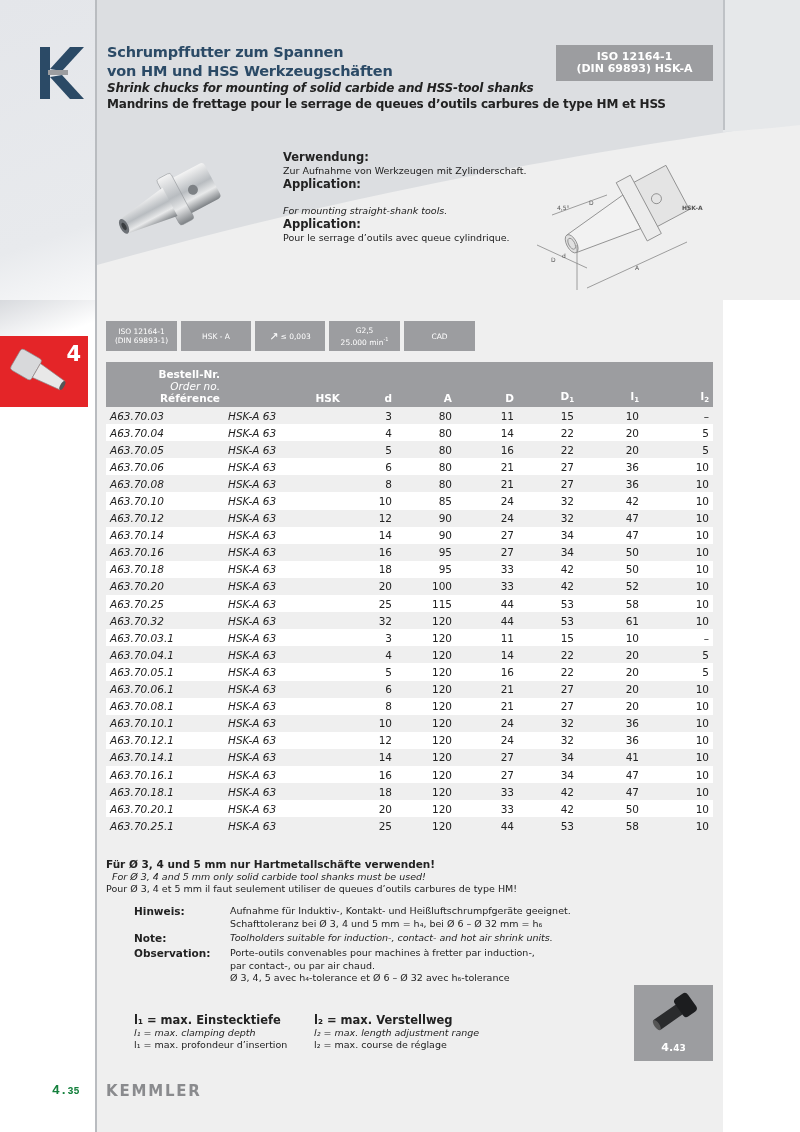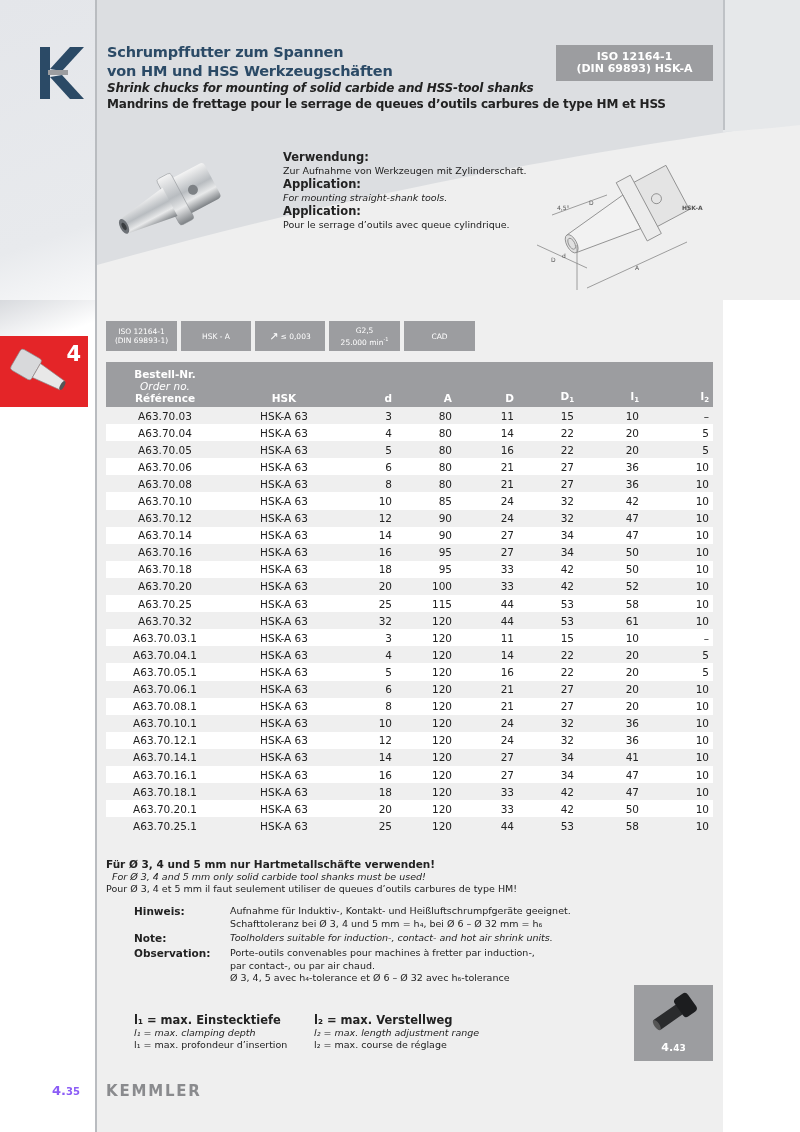--- a/index.html
+++ b/index.html
@@ -29,45 +29,45 @@
     color: #fff; font-weight: bold; font-size: 11px; text-align: center; line-height: 12px; padding-top: 6px; }
 
   
   .product-photo { position: absolute; left: 100px; top: 150px; width: 150px; height: 110px; }
   .drawing { position: absolute; left: 527px; top: 150px; width: 195px; height: 140px; }
 
   
   .usage { position: absolute; left: 283px; top: 150px; width: 250px; }
   .usage .h { font-weight: bold; font-size: 11.5px; color: #222; line-height: 14px; }
   .usage .t { font-size: 9.5px; color: #222; line-height: 13px; }
-  .usage .t.i { font-style: italic; }
+  .usage .t.i { font-style: italic; margin-top: 13px; }
 
   
   .chapter-tab { position: absolute; left: 0; top: 336px; width: 88px; height: 71px; background: #e42528; }
   .chapter-tab .num { position: absolute; right: 7px; top: 6px; color: #fff; font-weight: bold; font-size: 21px; font-family: "DejaVu Sans", sans-serif; }
   .chapter-tab svg { position: absolute; left: 6px; top: 6px; width: 66px; height: 60px; }
   .tab-shade { position: absolute; left: 0; top: 300px; width: 95px; height: 36px;
     background: linear-gradient(160deg, #d8dade 0%, #ffffff 80%); }
 
   
   .specs { position: absolute; left: 106px; top: 321px; display: flex; gap: 4px; }
   .spec { background: #9c9da0; color: #fff; font-size: 7.5px; text-align: center; height: 30px;
     display: flex; align-items: center; justify-content: center; line-height: 9px; }
   .spec sup { font-size: 5px; }
 
   
   .tbl { position: absolute; left: 106px; top: 362px; width: 607px; border-collapse: collapse; font-size: 10.5px; }
   .tbl thead th { background: #9c9da0; color: #fff; font-weight: bold; font-size: 10.5px; height: 45px;
     vertical-align: bottom; padding: 0 4px 3px 4px; text-align: right; }
-  .tbl thead th.l { text-align: center; }
+  .tbl thead th.l { text-align: right; }
   .tbl thead .hdr-stack { line-height: 12px; }
   .tbl thead .hdr-stack .it { font-style: italic; font-weight: normal; }
   .tbl thead .hdr-stack .b { font-weight: bold; }
   .tbl tbody td { height: 17.1px; padding: 0 4px; text-align: right; color: #222; }
-  .tbl tbody td.l { text-align: center; }
+  .tbl tbody td.l { text-align: left; font-style: italic; }
   .tbl tbody tr:nth-child(odd) td { background: #efefef; }
   .tbl tbody tr:nth-child(even) td { background: #ffffff; }
   sub { font-size: 7px; vertical-align: -2px; }
 
   
   .warn { position: absolute; left: 106px; top: 858px; width: 500px; font-size: 10px; line-height: 12.5px; }
   .warn .b { font-weight: bold; font-size: 10.5px; }
   .warn .i { font-style: italic; font-size: 9.5px; margin-left: 6px; }
   .warn .n { font-size: 9.5px; }
 
@@ -80,21 +80,21 @@
   .legend { position: absolute; left: 106px; top: 1013px; width: 400px; display: flex; margin-left: 28px; }
   .legend .col { width: 180px; }
   .legend .b { font-weight: bold; font-size: 11.5px; line-height: 14px; }
   .legend .i { font-style: italic; font-size: 9.5px; line-height: 12px; }
   .legend .n { font-size: 9.5px; line-height: 12px; }
 
   .xref { position: absolute; left: 634px; top: 985px; width: 79px; height: 76px; background: #9c9da0; }
   .xref svg { position: absolute; left: 10px; top: 6px; width: 60px; height: 44px; }
   .xref .lbl { position: absolute; left: 0; right: 0; bottom: 7px; text-align: center; color: #fff; font-weight: bold; font-size: 11px; }
 
-  .page-num { position: absolute; left: 52px; top: 1083px; font-weight: bold; font-size: 13px; color: #8b5cf6; }
+  .page-num { position: absolute; left: 52px; top: 1083px; font-weight: bold; font-size: 13px; color: #15803d; font-family: Liberation Mono, monospace; }
   .page-num small { font-size: 10px; }
   .brand { position: absolute; left: 106px; top: 1082px; font-weight: bold; font-size: 15px; color: #8a8b8e; letter-spacing: 1.8px; font-family: "DejaVu Sans", sans-serif; }
 </style>
 </head>
 <body>
 
 <div class="left-col"></div>
 <div class="left-col-top"></div>
 <div class="main-bg"></div>
 <div class="right-col"></div>

